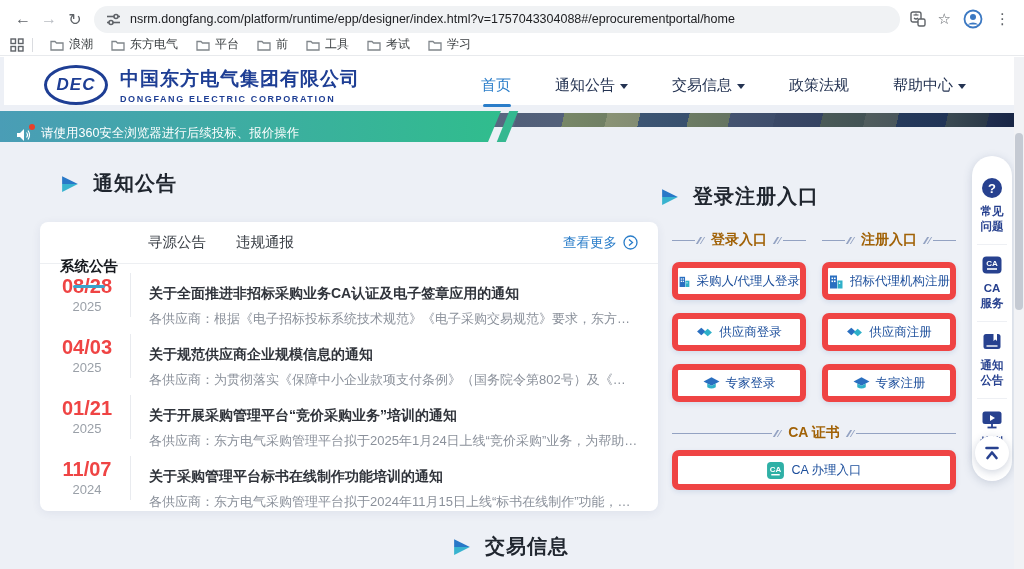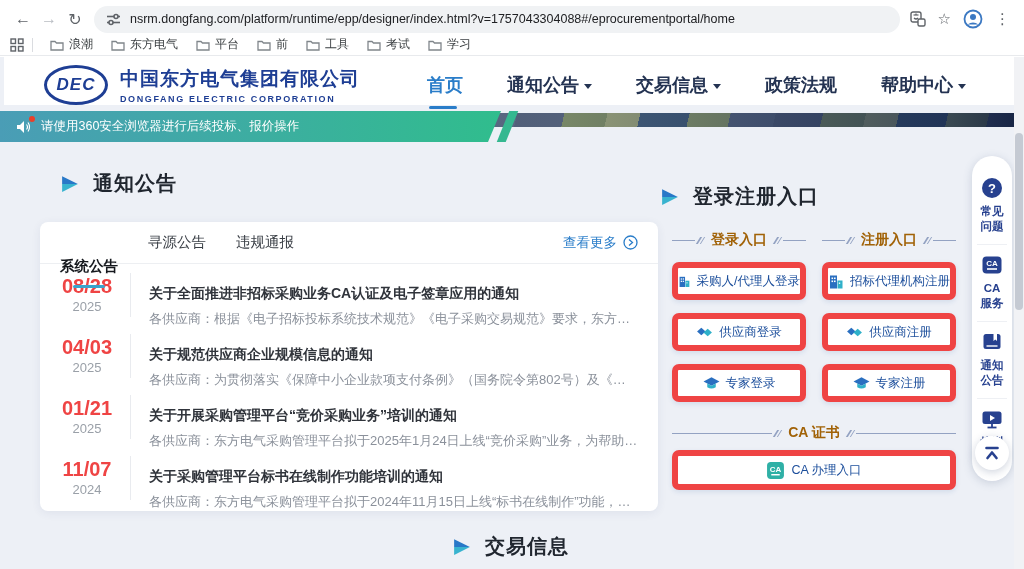--- a/index.html
+++ b/index.html
@@ -22,34 +22,34 @@
   .bm-sep { width:1px; height:14px; background:#dadce0; margin:0 8px; }
   .bm-item { display:flex; align-items:center; gap:5px; padding:0 9px; font-size:12px; color:#3c4043; cursor:pointer; }
   
   .site-header { position:absolute; top:57px; left:4px; width:1024px; height:48px; background:#fff; z-index:10; }
   .brand { position:absolute; left:40px; top:8px; display:flex; align-items:center; gap:12px; }
   .logo-oval { width:64px; height:40px; border:3px solid #1e3e94; border-radius:50%; display:flex; align-items:center; justify-content:center; }
   .logo-txt { font-size:17px; font-weight:bold; font-style:italic; color:#1e3e94; letter-spacing:1px; }
   .company-cn { font-size:19px; font-weight:bold; color:#1e3e94; letter-spacing:1px; }
   .company-en { font-size:9px; font-weight:bold; color:#1e3e94; letter-spacing:1.6px; margin-top:2px; }
   .main-nav { position:absolute; right:62px; top:0; height:56px; display:flex; align-items:center; gap:44px; }
-  .nav-item { font-size:18px; font-weight:bold; color:#243352; position:relative; cursor:pointer; display:flex; align-items:center; gap:5px; }
+  .nav-item { font-size:15px; font-weight:normal; color:#243352; position:relative; cursor:pointer; display:flex; align-items:center; gap:5px; }
   .nav-item.active { color:#2a7dc9; }
   .nav-item.active::after { content:""; position:absolute; left:2px; bottom:-12px; width:28px; height:3px; background:#2a7dc9; border-radius:2px; }
   .caret { width:0; height:0; border-left:4.5px solid transparent; border-right:4.5px solid transparent; border-top:5px solid #243352; margin-top:2px; }
   
   .photo-strip { position:absolute; top:113px; left:0; width:1024px; height:14px; z-index:4;
     background:
       linear-gradient(90deg, rgba(25,45,85,.25) 0%, rgba(25,45,85,.05) 55%, rgba(12,28,66,.65) 93%, rgba(10,22,55,.85) 100%),
       repeating-linear-gradient(103deg, #56637c 0px, #56637c 46px, #7d8c68 46px, #7d8c68 88px, #9aa27b 88px, #9aa27b 120px, #46607c 120px, #46607c 168px, #8c9a6e 168px, #8c9a6e 208px, #5d6b84 208px, #5d6b84 252px);
   }
   .ticker { position:absolute; top:111px; left:0; width:501px; height:31px; z-index:6;
     background:linear-gradient(90deg,#4a9db6,#30bd8d);
     clip-path:polygon(0 0, 100% 0, calc(100% - 13px) 100%, 0 100%);
-    display:flex; align-items:center; padding-left:16px; gap:9px; color:#fff; font-size:12.5px; }
+    display:flex; align-items:flex-end; padding-left:16px; gap:9px; color:#fff; font-size:12.5px; }
   .ticker-accent { position:absolute; top:111px; left:503px; width:9px; height:31px; background:#35b890; transform:skewX(-22deg); z-index:5; }
   .speaker-wrap { position:relative; width:16px; height:14px; }
   .red-dot { position:absolute; top:-4px; right:-3px; width:6px; height:6px; border-radius:50%; background:#e8402a; }
   
   .sec-head { position:absolute; display:flex; align-items:center; gap:13px; z-index:7; }
   .sec-title { font-size:20px; font-weight:bold; color:#20262f; letter-spacing:1px; }
   
   .notice-card { position:absolute; left:40px; top:222px; width:618px; height:289px; background:#fff; border-radius:8px; box-shadow:0 2px 10px rgba(50,70,110,.08); z-index:7; }
   .tabs-row { height:42px; display:flex; align-items:center; padding:0 20px; border-bottom:1px solid #edeff2; }
   .tab { margin-right:30px; font-size:14.5px; color:#3a3f46; position:relative; height:42px; display:flex; align-items:center; cursor:pointer; }

